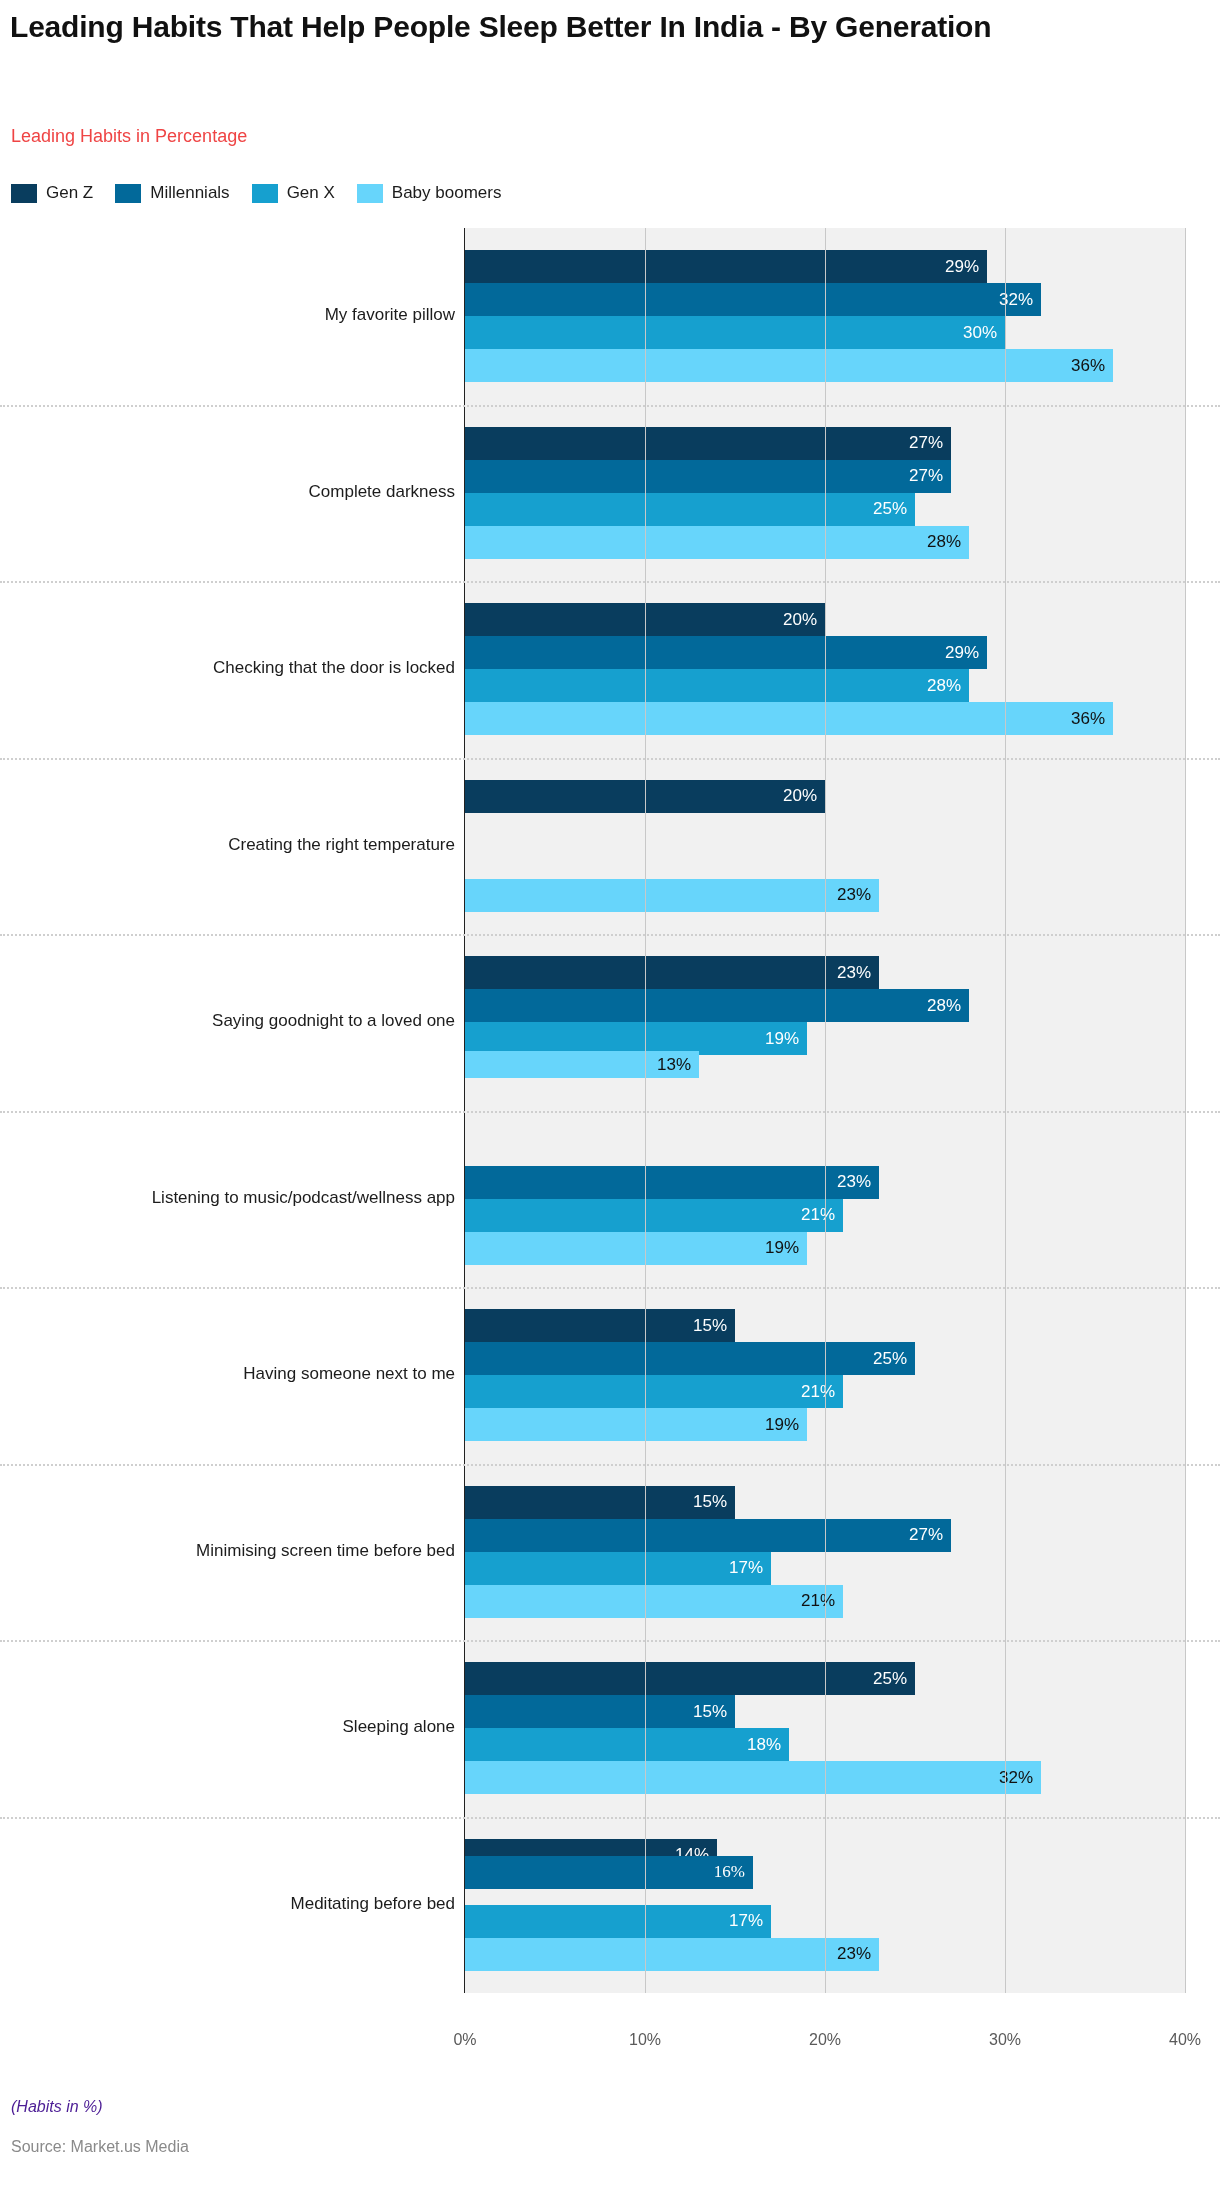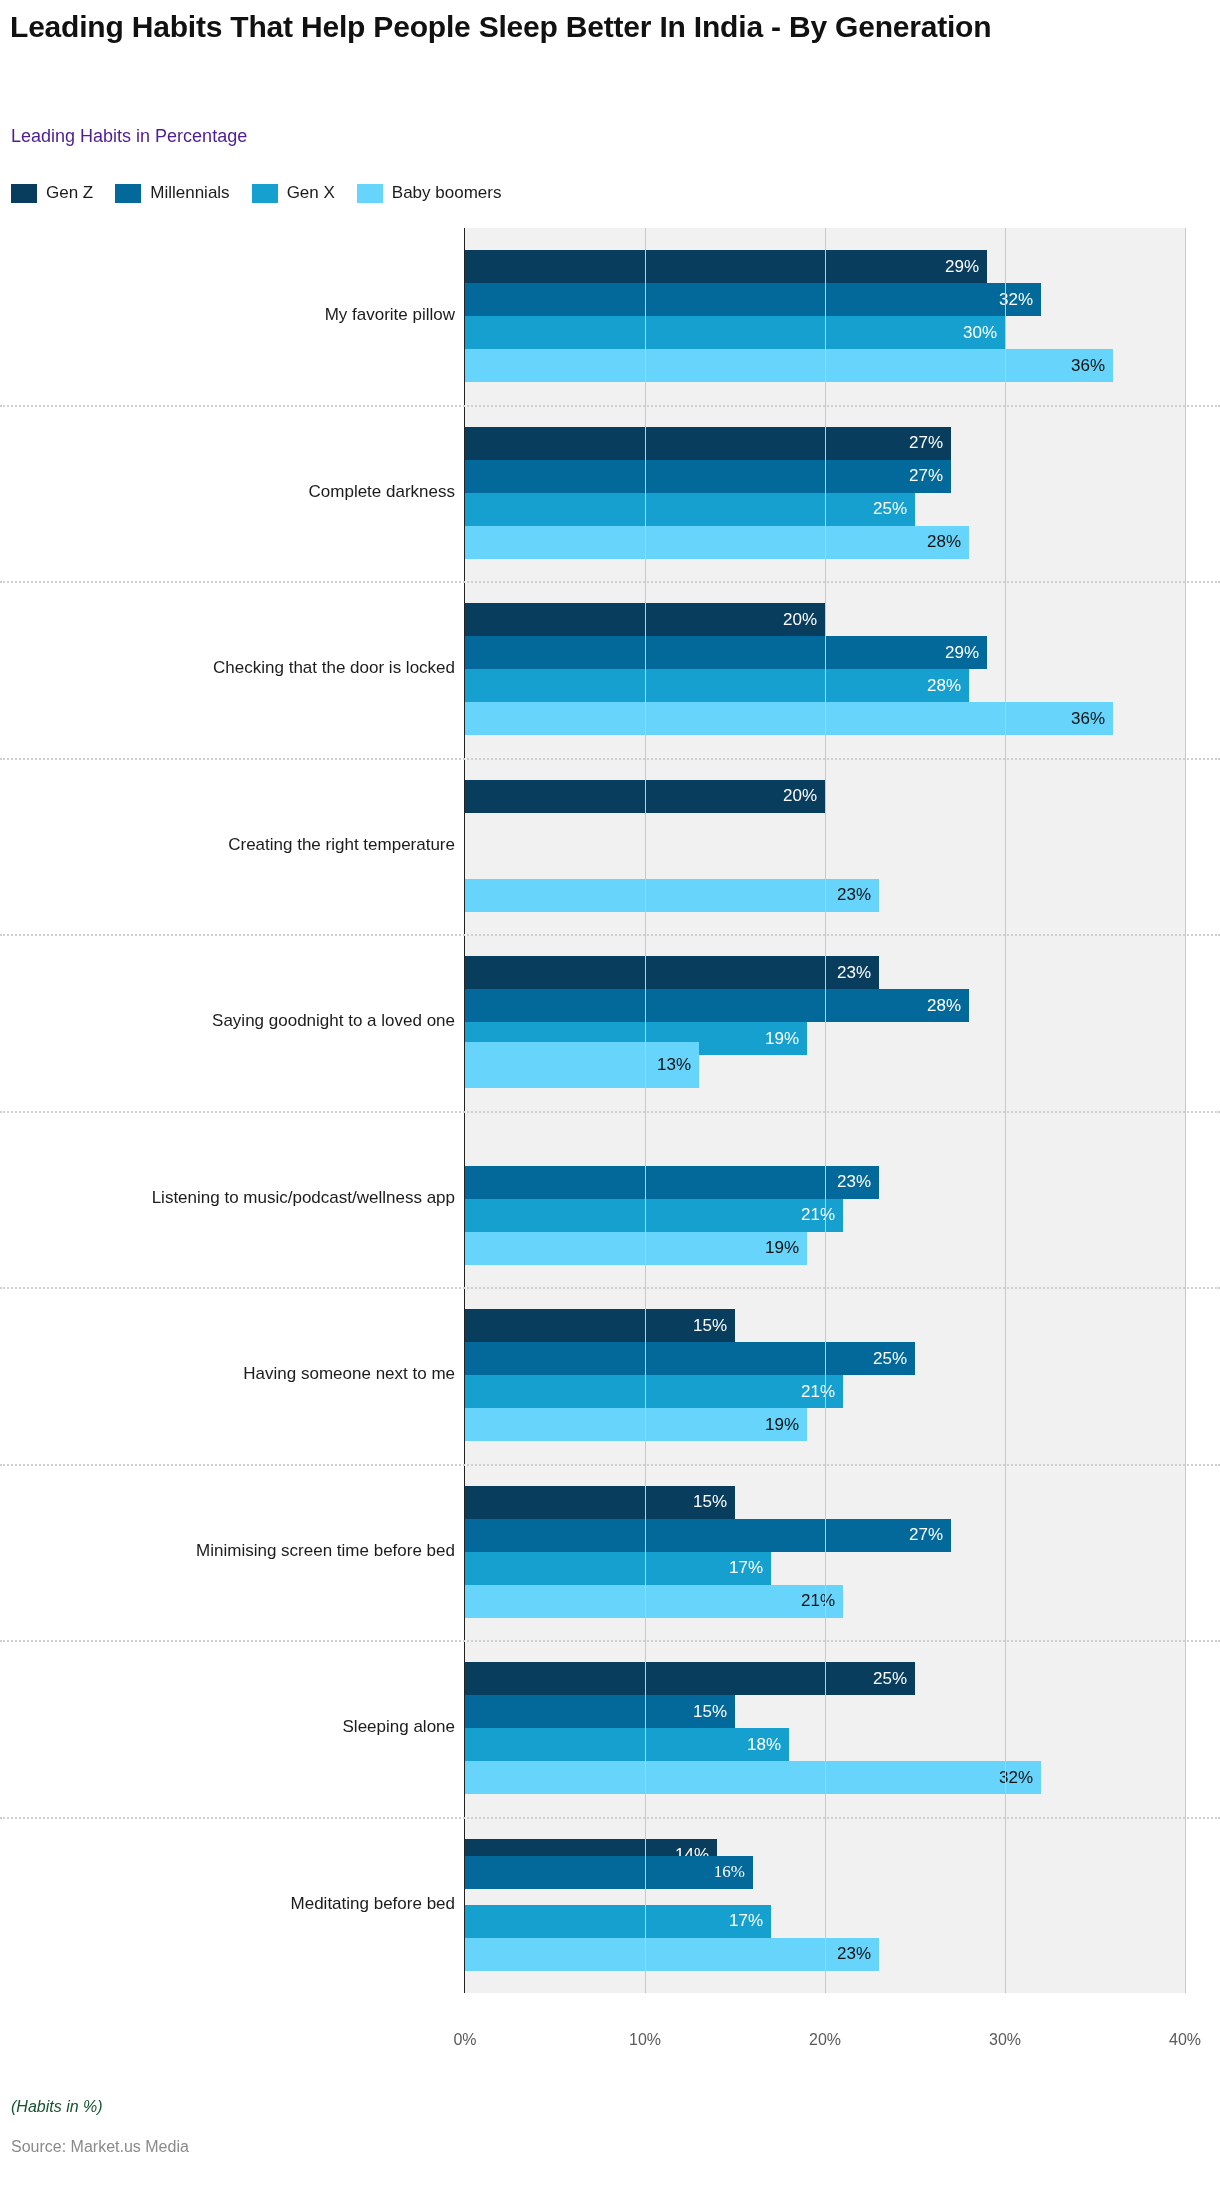--- a/index.html
+++ b/index.html
@@ -14,21 +14,21 @@
   .page{position:absolute;inset:0;}
 
   
   .title{
     position:absolute;left:10px;top:8px;width:1190px;
     font-size:30px;line-height:1.24;font-weight:bold;
     letter-spacing:-0.2px;color:#111111;
   }
   .subtitle{
     position:absolute;left:11px;top:126px;
-    font-size:18px;color:#4c1d95;font-weight:normal;
+    font-size:18px;color:#ef4444;font-weight:normal;
   }
 
   
   .legend{
     position:absolute;left:11px;top:183px;
     display:flex;align-items:center;gap:0;
   }
   .legend-item{display:flex;align-items:center;margin-right:22px;}
   .legend-swatch{width:26px;height:19px;display:block;margin-right:9px;}
   .legend-label{font-size:17px;color:#1c1c1c;white-space:nowrap;}
@@ -78,21 +78,21 @@
     position:absolute;left:0;top:2031px;width:1220px;height:30px;
   }
   .xtick{
     position:absolute;top:0;font-size:16px;color:#5a5a5a;
     transform:translateX(-50%);white-space:nowrap;
   }
 
   
   .note{
     position:absolute;left:11px;top:2098px;
-    font-size:16px;font-style:italic;color:#14532d;
+    font-size:16px;font-style:italic;color:#4c1d95;
   }
   .source{
     position:absolute;left:11px;top:2138px;
     font-size:16px;color:#8a8a8a;
   }
 </style>
 </head>
 <body>
 
 <div class="page">
@@ -204,21 +204,21 @@
           <div class="bar-value" style="right: 8px; color: rgb(255, 255, 255);">23%</div>
         </div>
         <div class="bar-row" style="top: 55.25px; height: 33px; width: 504px;">
           <div class="bar" style="width: 100%; background: rgb(2, 105, 154);"></div>
           <div class="bar-value" style="right: 8px; color: rgb(255, 255, 255);">28%</div>
         </div>
         <div class="bar-row" style="top: 88.25px; height: 33px; width: 342px;">
           <div class="bar" style="width: 100%; background: rgb(22, 160, 207);"></div>
           <div class="bar-value" style="right: 8px; color: rgb(255, 255, 255);">19%</div>
         </div>
-        <div class="bar-row" style="top: 108px; height: 46px; width: 234px;">
+        <div class="bar-row" style="top: 117px; height: 27px; width: 234px;">
           <div class="bar" style="width: 100%; background: rgb(103, 213, 251);"></div>
           <div class="bar-value" style="right: 8px; color: rgb(17, 17, 17);">13%</div>
         </div>
       </div>
       <div class="group-sep" style="top: 706px; border-top-color: rgb(207, 207, 207);"></div>
       <div class="group" style="top: 882.5px; height: 176.5px;">
         <div class="group-band" style="background: rgb(241, 241, 241);"></div>
         <div class="cat-label" style="top: 77.25px;">Listening to music/podcast/wellness app</div>
         <div class="bar-row" style="top: 55.25px; height: 33px; width: 414px;">
           <div class="bar" style="width: 100%; background: rgb(2, 105, 154);"></div>

